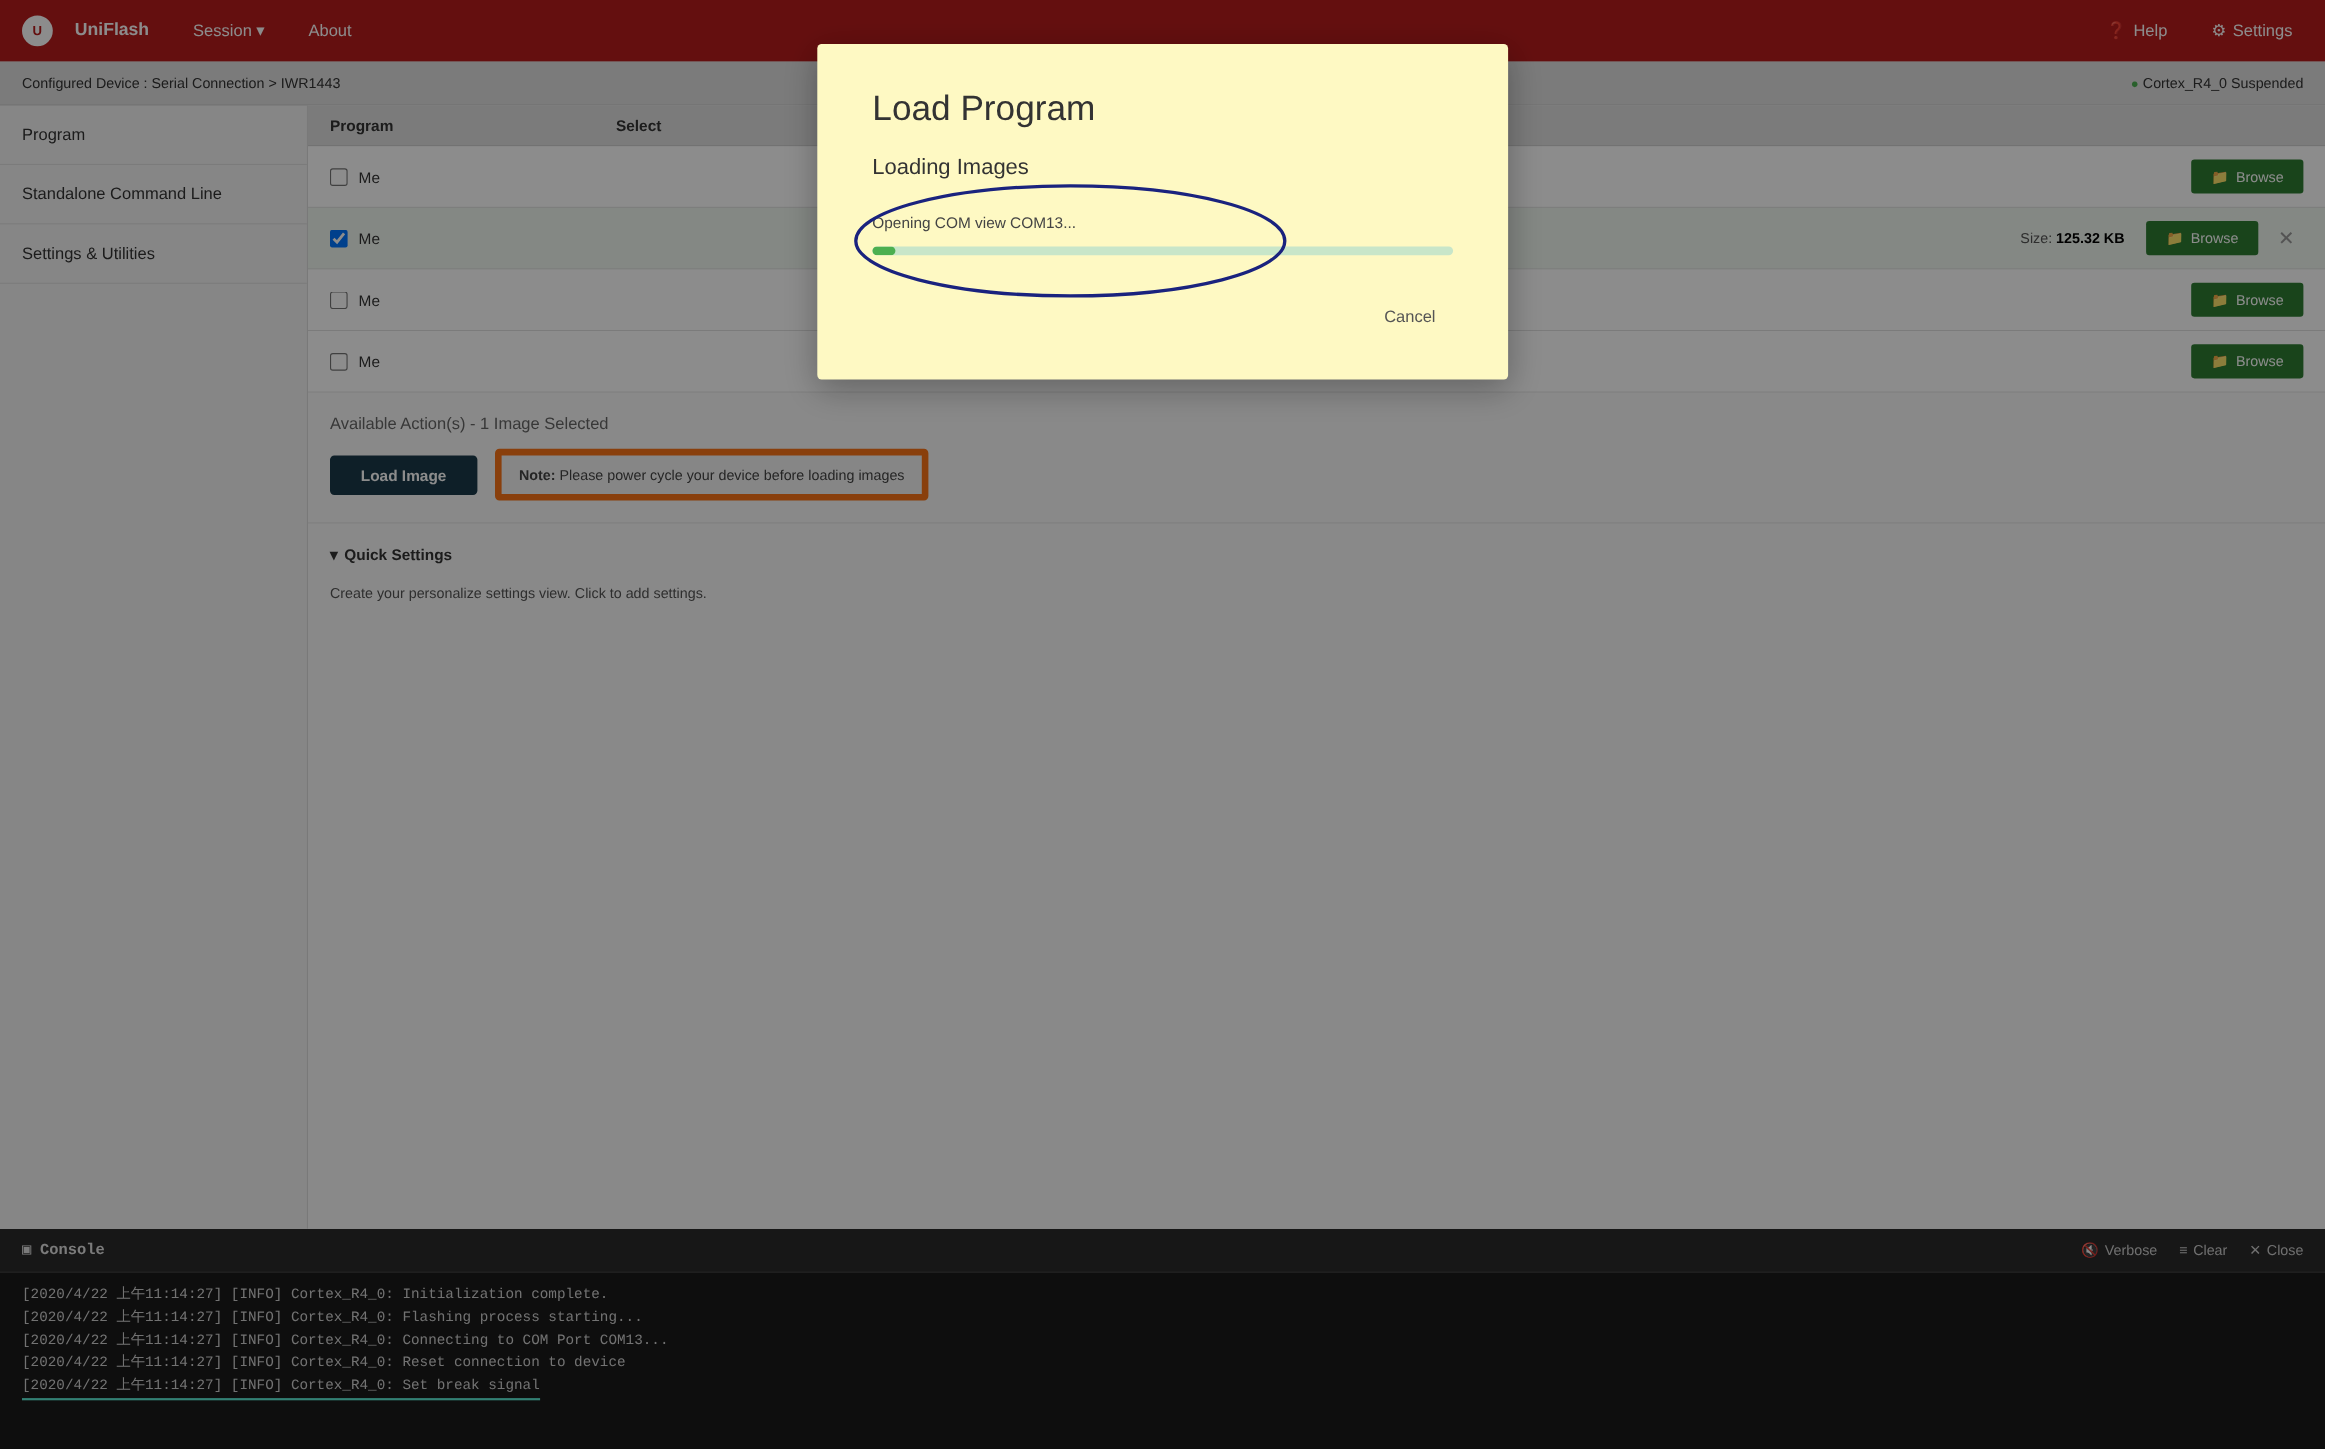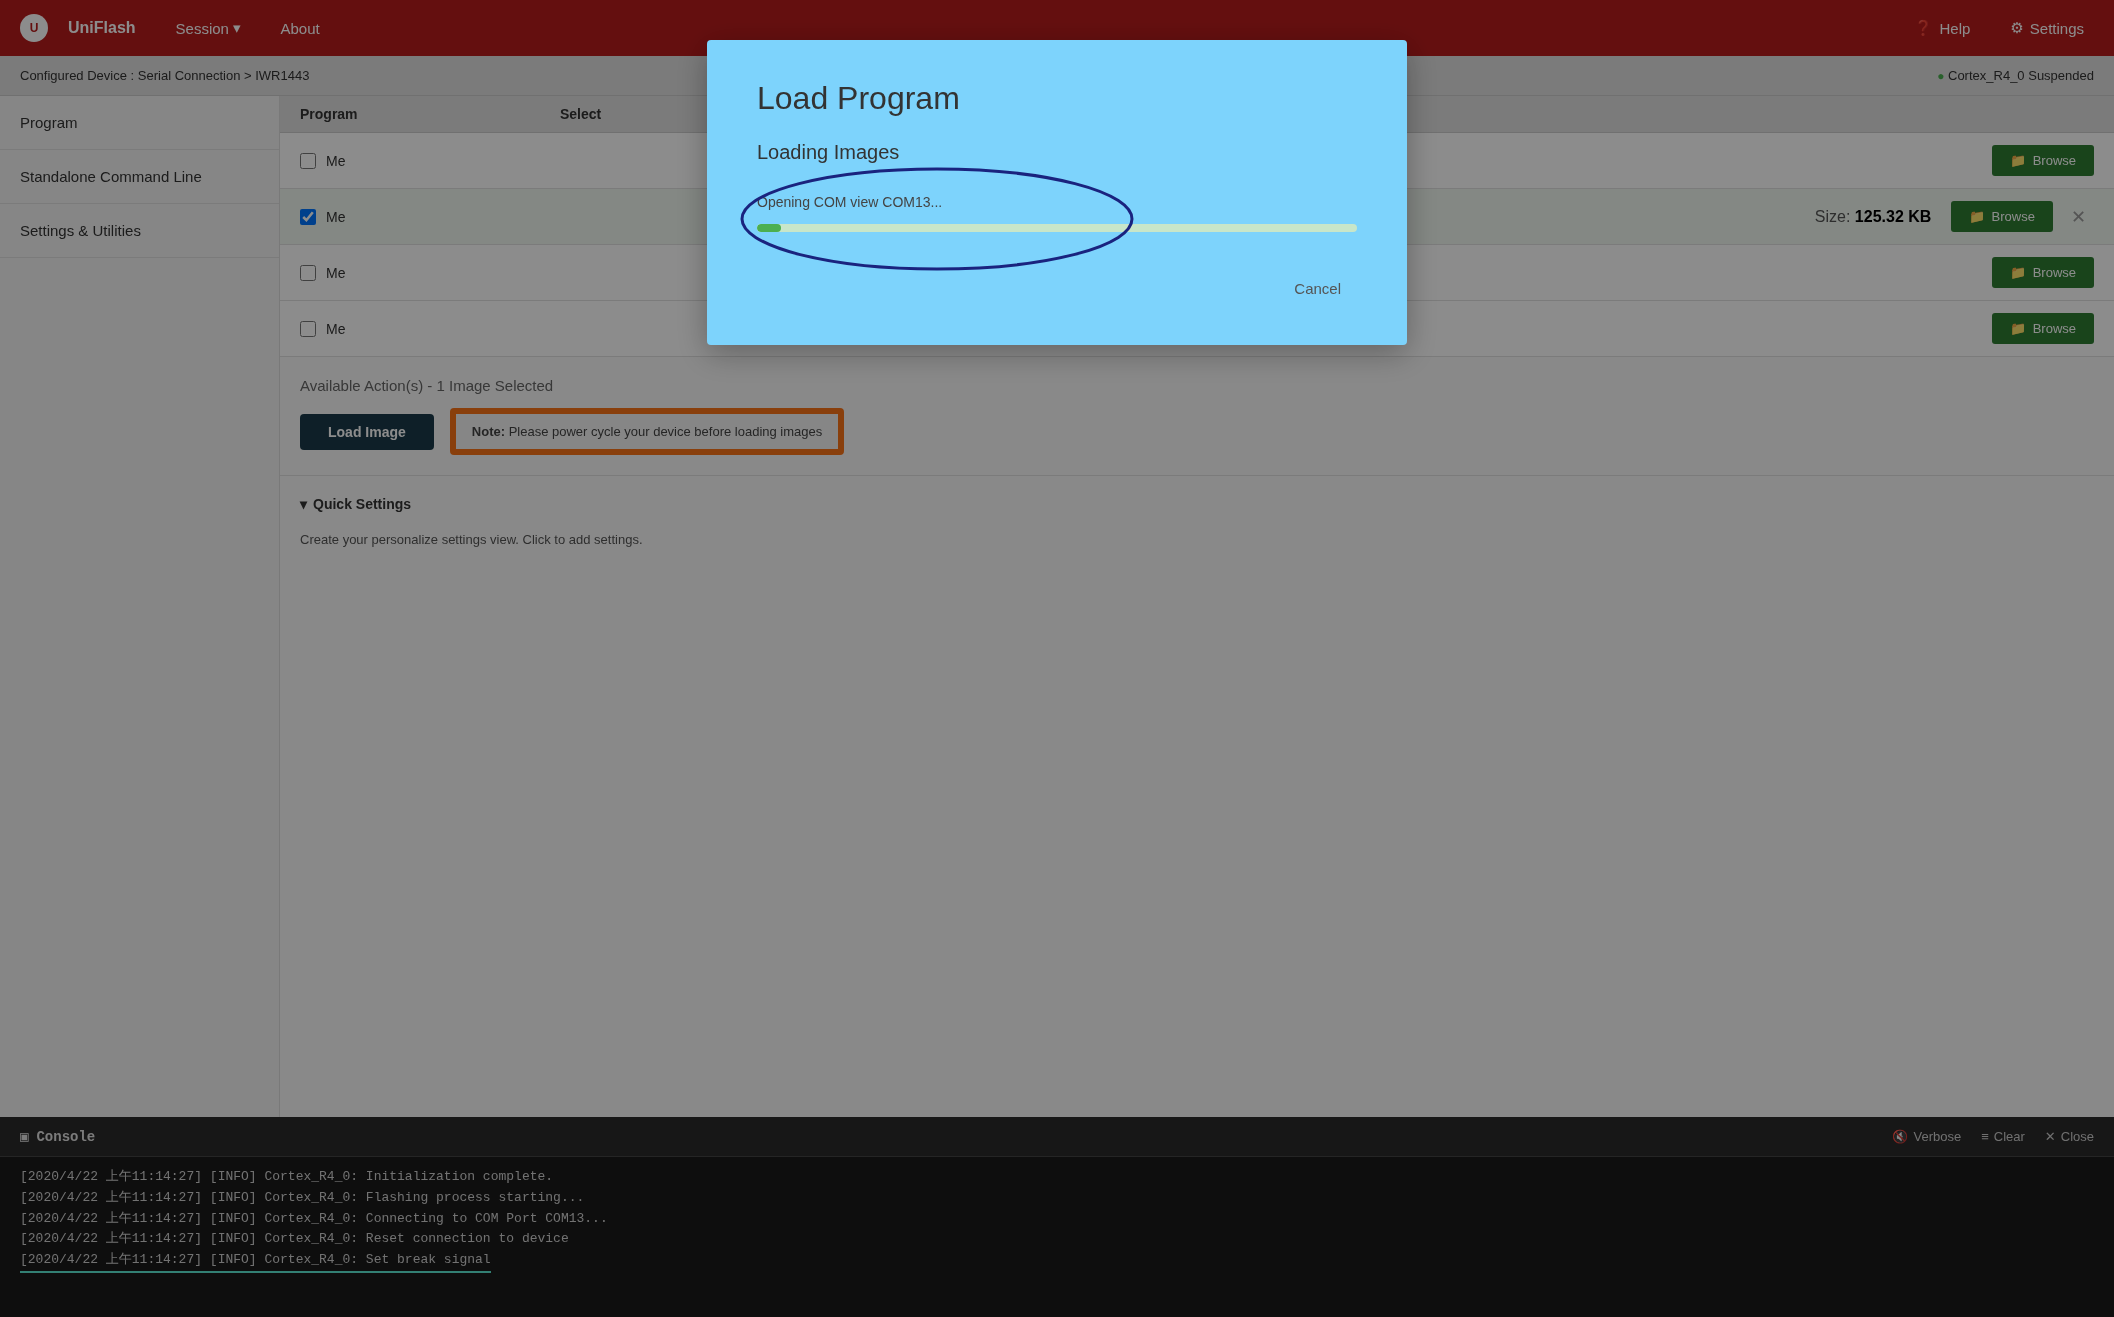--- a/index.html
+++ b/index.html
@@ -107,21 +107,21 @@
       display: flex;
       align-items: center;
       padding: 12px 20px;
       border-bottom: 1px solid #e0e0e0;
       background: white;
       gap: 10px;
     }
     .file-row.checked { background: #f0f7f0; }
     .file-row input[type="checkbox"] { width: 16px; height: 16px; cursor: pointer; }
     .file-row .file-label { flex: 1; font-size: 14px; color: #333; }
-    .file-row .file-size { color: #555; font-size: 16px; margin-right: 10px; font-weight: 500; }
+    .file-row .file-size { color: #555; font-size: 13px; margin-right: 10px; font-weight: 500; }
     .file-row .file-size span { color: #000; font-weight: 700; }
 
     .btn-browse {
       background: #2e7d32;
       color: white;
       border: none;
       padding: 8px 18px;
       border-radius: 3px;
       cursor: pointer;
       font-size: 13px;
@@ -261,22 +261,22 @@
       right: 0;
       bottom: 0;
       background: rgba(0,0,0,0.45);
       display: flex;
       align-items: flex-start;
       justify-content: center;
       padding-top: 40px;
       z-index: 100;
     }
     .modal {
-      background: #7dd3fc;
-      width: 700px;
+      background: #fef9c3;
+      width: 628px;
       border-radius: 4px;
       padding: 40px 50px;
       box-shadow: 0 8px 32px rgba(0,0,0,0.3);
     }
     .modal-title {
       font-size: 32px;
       font-weight: 400;
       color: #333;
       margin-bottom: 24px;
     }

